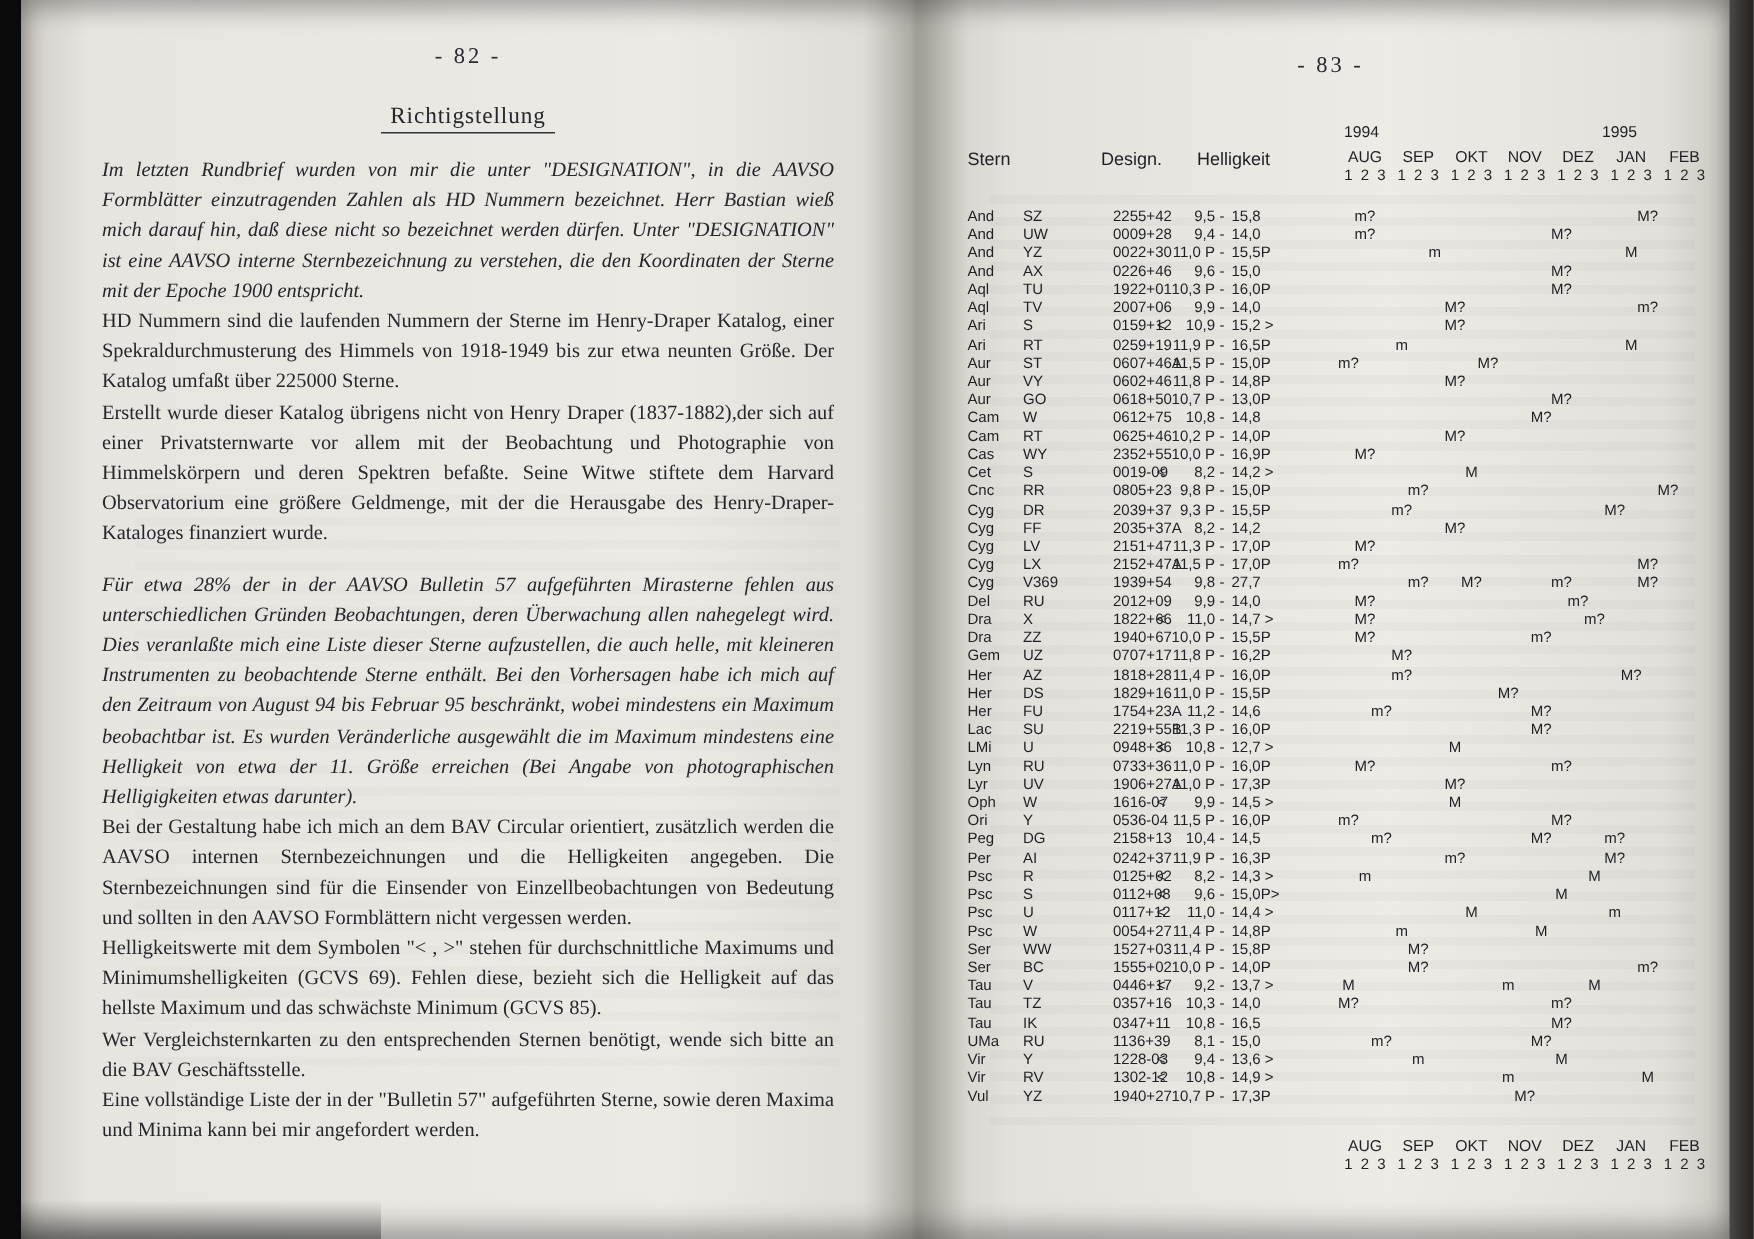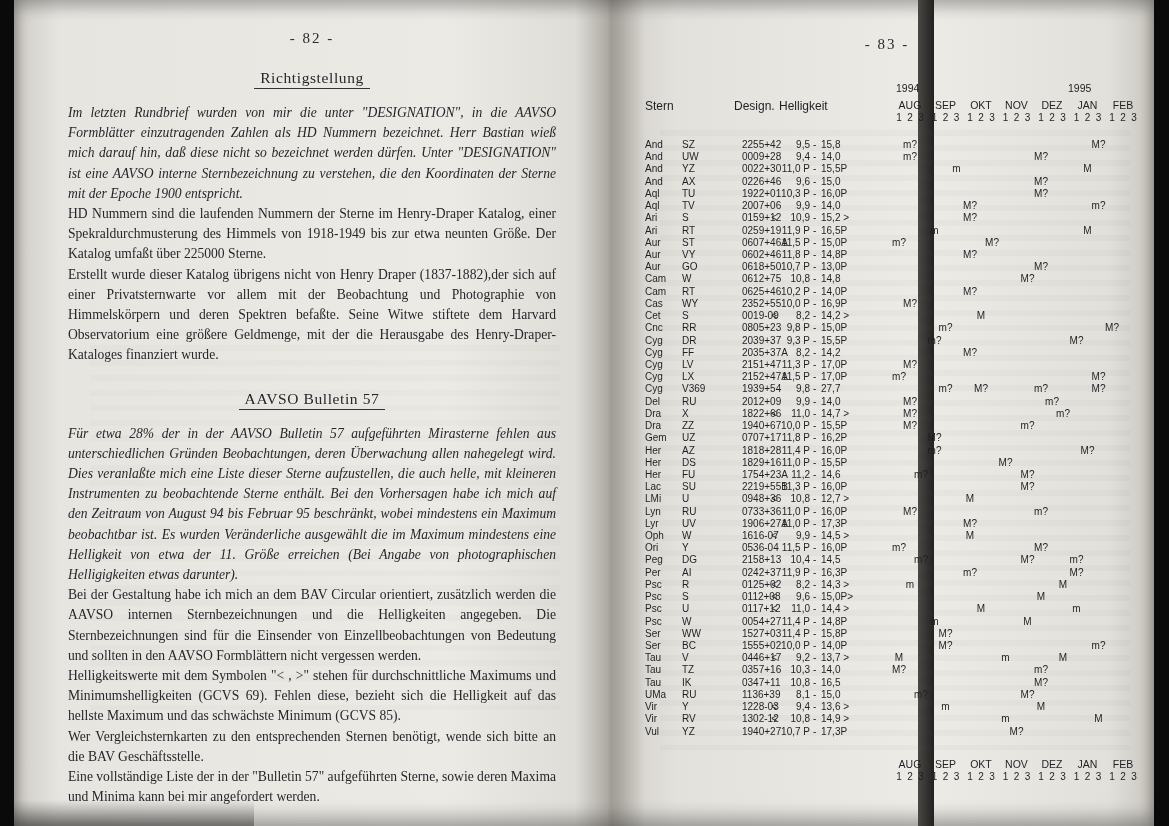--- a/index.html
+++ b/index.html
@@ -1,16 +1,16 @@
 <!DOCTYPE html>
 <html><head>
 <meta charset="utf-8">
 <style>
   html,body{margin:0;padding:0;background:#090909;width:1169px;height:826px;overflow:hidden;}
-  #scan{position:relative;width:934px;height:826px;background:#f0abfc;}
+  #scan{position:relative;width:1169px;height:826px;background:#f0abfc;}
   
   #paper{position:absolute;left:14px;top:0;width:1140px;height:826px;
     background:linear-gradient(90deg,#cfccc6 0%,#e7e5e0 4%,#eceae5 38%,#dedcd6 50%,#d2cfc9 53%,#e3e1dc 58%,#edebe6 80%,#e2e0da 96%,#c9c6c0 100%);
     box-shadow:inset 0 8px 14px rgba(0,0,0,.25), inset 0 -10px 16px rgba(0,0,0,.28);}
   
   .spine{position:absolute;left:575px;top:0;width:70px;height:826px;
     background:linear-gradient(90deg,rgba(0,0,0,0) 0%,rgba(40,35,30,.22) 45%,rgba(40,35,30,.30) 52%,rgba(0,0,0,0) 100%);}
   .edge-right{position:absolute;right:0;top:0;width:16px;height:826px;background:linear-gradient(90deg,#4a4845,#22211f);}
   .edge-left{position:absolute;left:0;top:0;width:14px;height:826px;background:#0a0a0a;}
   .corner-shadow{position:absolute;left:14px;bottom:0;width:240px;height:26px;
@@ -66,39 +66,36 @@
 
   <div id="left-page">
     <div id="left-inner">
       <div class="pageno">- 82 -</div>
       <div class="doc-title">
         <span>Richtigstellung</span>
       </div>
       <p class="para first">Im letzten Rundbrief wurden von mir die unter "DESIGNATION", in die AAVSO Formblätter einzutragenden Zahlen als HD Nummern bezeichnet. Herr Bastian wieß mich darauf hin, daß diese nicht so bezeichnet werden dürfen. Unter "DESIGNATION" ist eine AAVSO interne Sternbezeichnung zu verstehen, die den Koordinaten der Sterne mit der Epoche 1900  entspricht.</p>
       <p class="para">HD Nummern sind die laufenden Nummern der Sterne im Henry-Draper Katalog, einer Spekraldurchmusterung des Himmels von 1918-1949 bis zur etwa neunten Größe. Der Katalog umfaßt über 225000 Sterne.</p>
       <p class="para">Erstellt wurde dieser Katalog übrigens nicht von Henry Draper (1837-1882),der sich auf einer Privatsternwarte vor allem mit der Beobachtung und Photographie von Himmelskörpern und deren Spektren befaßte. Seine Witwe stiftete dem Harvard Observatorium eine größere Geldmenge, mit der die Herausgabe des Henry-Draper-Kataloges finanziert wurde.</p>
-      <div class="doc-title" style="margin-top:24px;">
-        <span>AAVSO Bulletin 57</span>
-      </div>
       <p class="para first">Für etwa 28% der in der AAVSO Bulletin 57 aufgeführten Mirasterne fehlen aus unterschiedlichen Gründen Beobachtungen, deren Überwachung allen nahegelegt wird. Dies veranlaßte mich eine Liste dieser Sterne aufzustellen, die auch helle, mit kleineren Instrumenten zu beobachtende Sterne enthält. Bei den Vorhersagen habe ich mich auf den Zeitraum von August 94 bis Februar 95 beschränkt, wobei mindestens ein Maximum beobachtbar ist. Es wurden Veränderliche ausgewählt die im Maximum mindestens eine Helligkeit von etwa der 11. Größe erreichen (Bei Angabe von photographischen Helligigkeiten etwas darunter).</p>
       <p class="para">Bei der Gestaltung habe ich mich an dem BAV Circular orientiert, zusätzlich werden die AAVSO internen Sternbezeichnungen und die Helligkeiten angegeben. Die Sternbezeichnungen sind für die Einsender von Einzellbeobachtungen von Bedeutung und sollten in den AAVSO Formblättern nicht vergessen werden.</p>
       <p class="para">Helligkeitswerte mit dem Symbolen "&lt; , &gt;" stehen für durchschnittliche Maximums und Minimumshelligkeiten (GCVS 69). Fehlen diese, bezieht sich die Helligkeit auf das hellste Maximum und das schwächste Minimum (GCVS 85).</p>
       <p class="para">Wer Vergleichsternkarten zu den entsprechenden Sternen benötigt, wende sich bitte an die BAV Geschäftsstelle.</p>
       <p class="para">Eine vollständige Liste der in der "Bulletin 57" aufgeführten Sterne, sowie deren Maxima und Minima kann bei mir angefordert werden.</p>
 
     </div>
   </div>
 
   <div id="right-page">
     <div class="pageno" style="text-align:center;">- 83 -</div>
     <span class="abs yr" style="left:276px;">1994</span>
     <span class="abs yr" style="left:448px;">1995</span>
     <span class="abs colhdr" style="left:25px;">Stern</span>
     <span class="abs colhdr" style="left:114px;">Design.</span>
-    <span class="abs colhdr" style="left:143px;padding-left:16px;">Helligkeit</span>
+    <span class="abs colhdr" style="left:162px;padding-left:16px;">Helligkeit</span>
     <div id="month-header">
         <span class="abs mon" style="left:290px;top:99px;">AUG</span>
         <span class="abs digit" style="left:279px;top:112px;">1</span>
         <span class="abs digit" style="left:290px;top:112px;">2</span>
         <span class="abs digit" style="left:301px;top:112px;">3</span>
         <span class="abs mon" style="left:325.5px;top:99px;">SEP</span>
         <span class="abs digit" style="left:314.5px;top:112px;">1</span>
         <span class="abs digit" style="left:325.5px;top:112px;">2</span>
         <span class="abs digit" style="left:336.5px;top:112px;">3</span>
         <span class="abs mon" style="left:361px;top:99px;">OKT</span>

